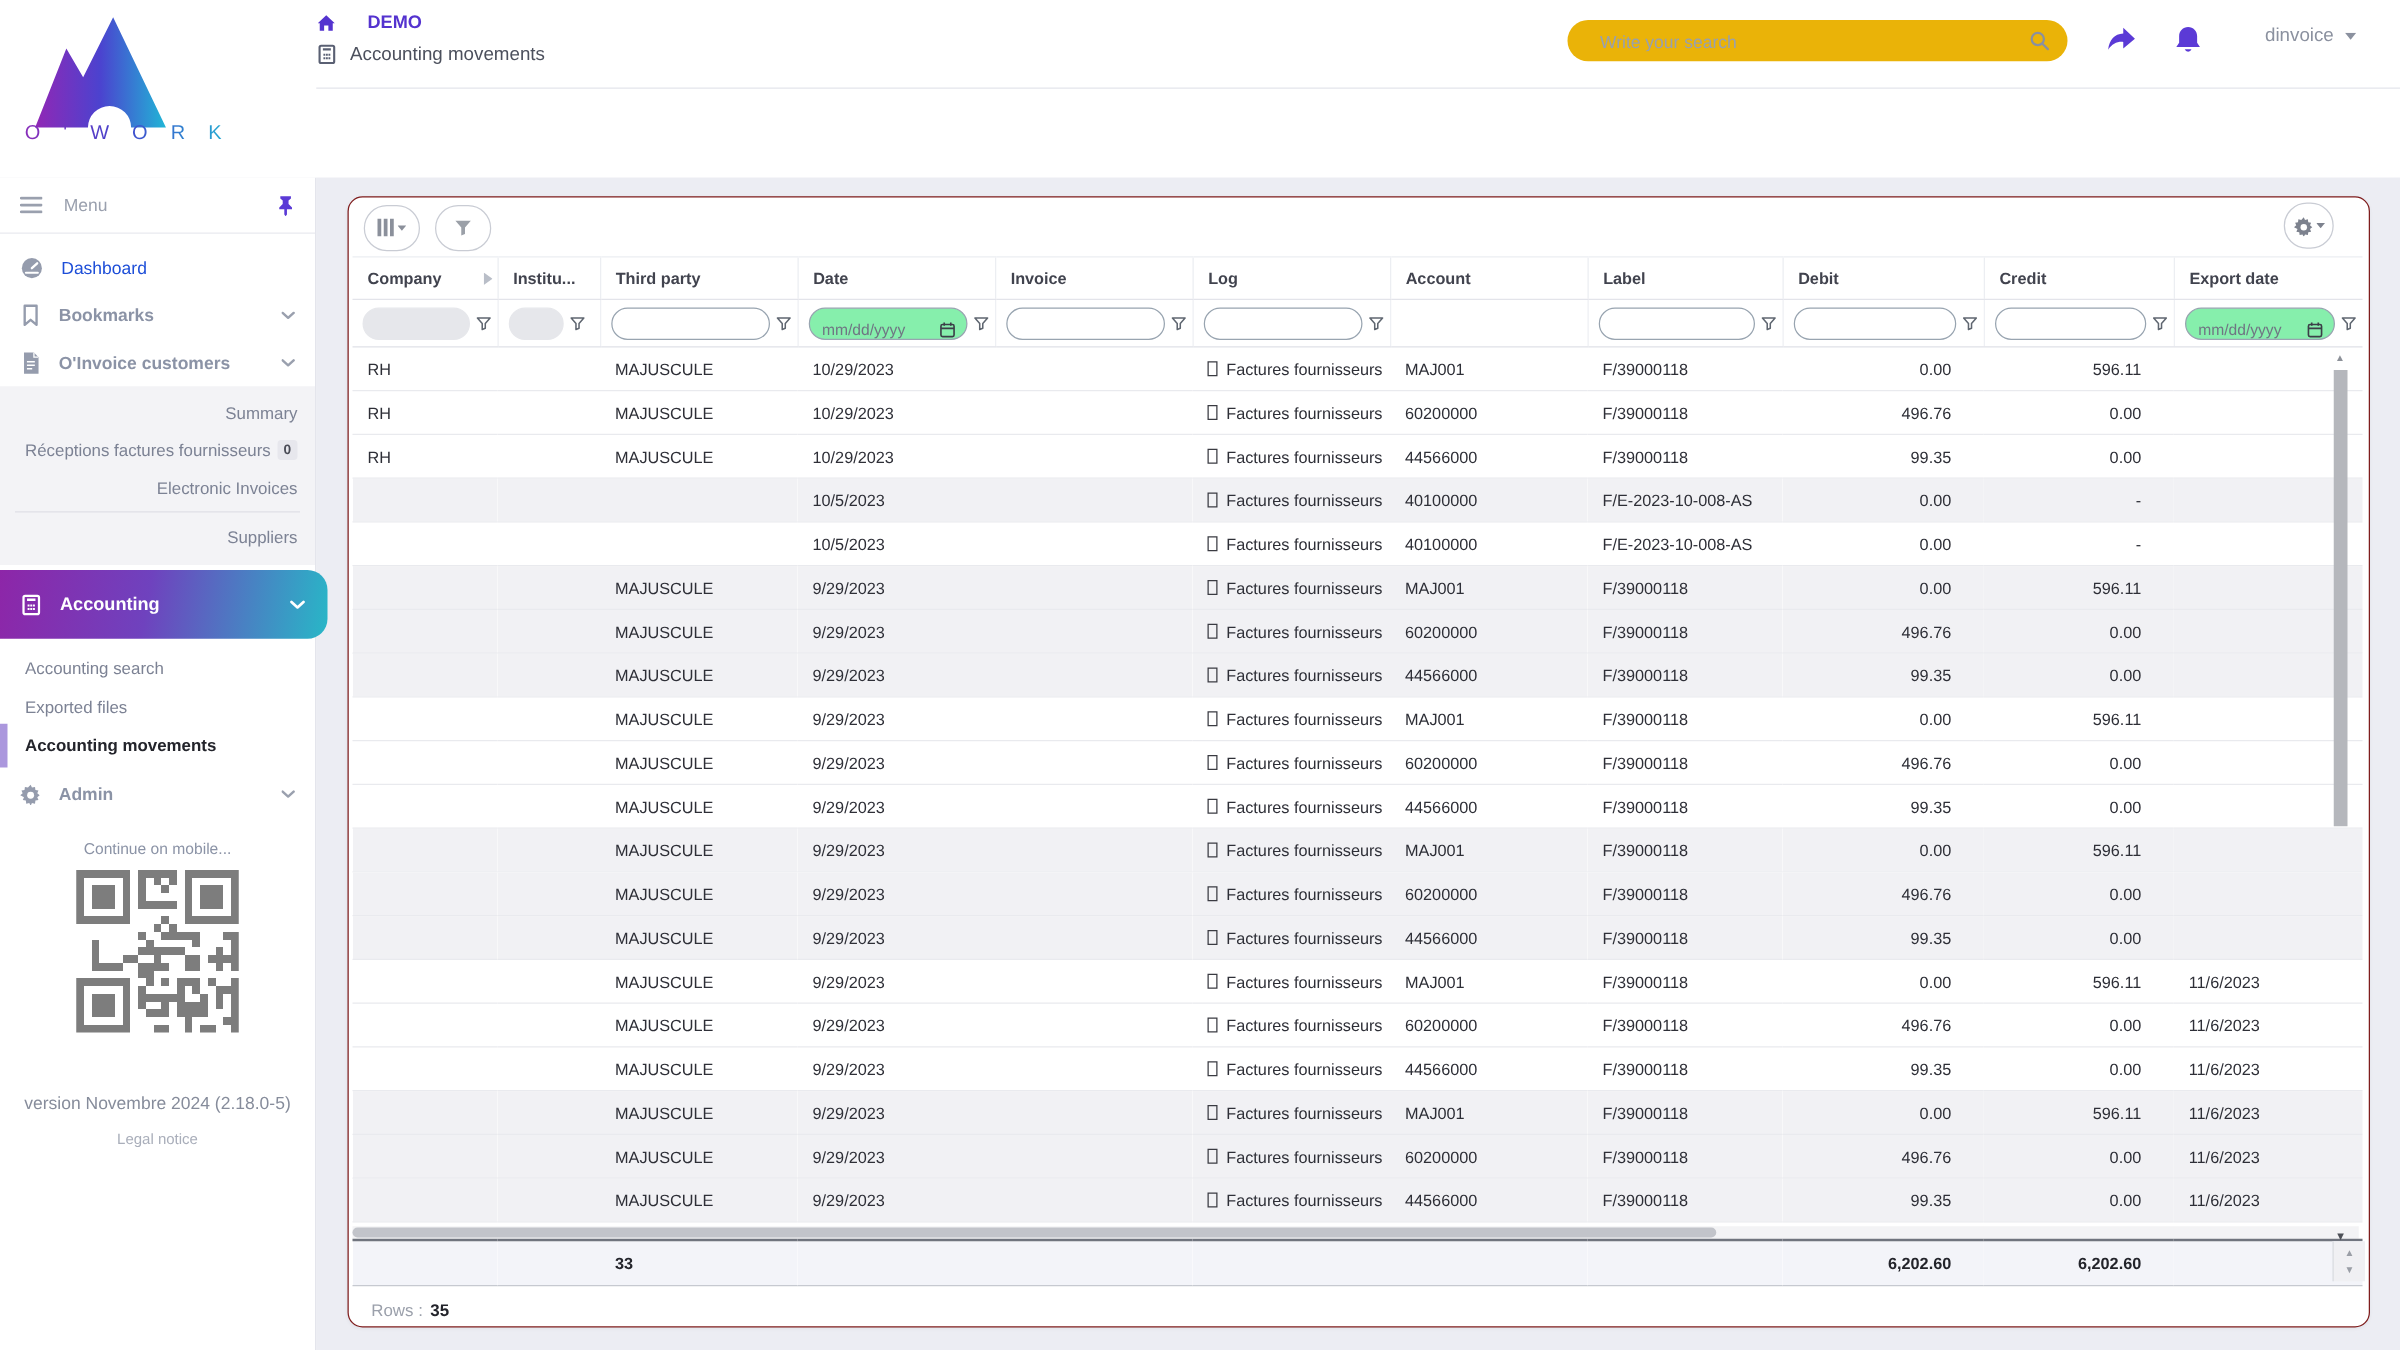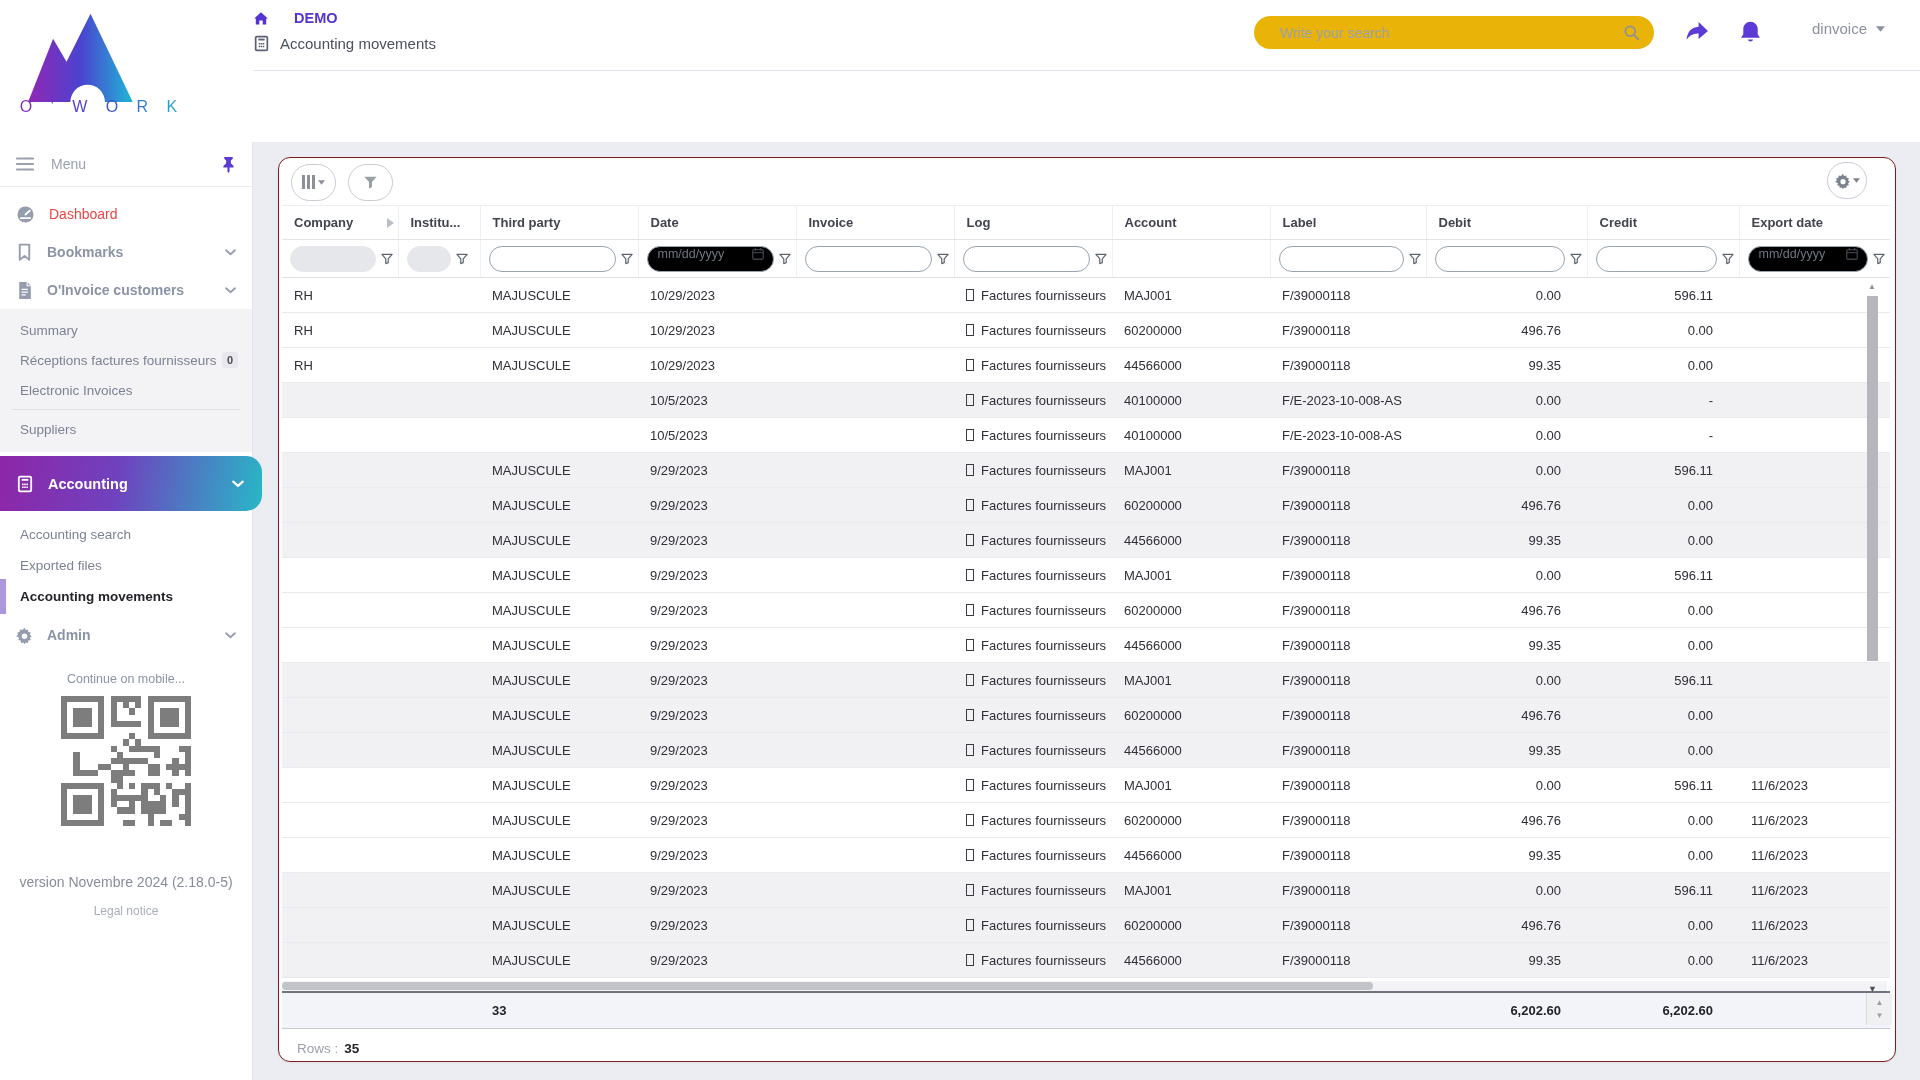--- a/index.html
+++ b/index.html
@@ -29,24 +29,24 @@
 
   
   .sidebar { position:absolute; left:0; top:142px; width:253px; bottom:0; background:#fff;
     border-right:1px solid #e4e5ec; z-index:4; }
   .menu-row { height:45px; display:flex; align-items:center; padding:0 16px; gap:17px;
     border-bottom:1px solid #e9eaef; color:#9aa0ae; font-size:14px; }
   .menu-row .grow { flex:1; }
   .nav-item { height:38px; display:flex; align-items:center; padding:0 16px; gap:14px;
     color:#8b93a6; font-size:14px; font-weight:bold; cursor:pointer; }
   .nav-item .grow { flex:1; }
-  .nav-item.light { font-weight:normal; color:#ef4444; }
+  .nav-item.light { font-weight:normal; color:#1d4ed8; }
   .subband { background:#f3f3f6; padding:6px 0 8px; }
   .subitem { height:30px; display:flex; align-items:center; padding:0 14px 0 20px;
-    color:#7c8294; font-size:13.5px; cursor:pointer; }
+    color:#7c8294; font-size:13.5px; cursor:pointer;justify-content:flex-end; }
   .subitem .grow { flex:1; }
   .badge { background:#e7e7ed; color:#4a4c57; font-size:11px; font-weight:bold;
     border-radius:3px; padding:2px 5px; }
   .subdivider { height:1px; background:#dfe0e6; margin:4px 12px; }
   .grad-item { width:262px; height:55px; margin-top:4px; border-radius:0 16px 16px 0;
     background:linear-gradient(100deg,#8d26a8 0%,#6f42be 45%,#28b7c7 100%);
     display:flex; align-items:center; padding:0 18px 0 16px; gap:14px; color:#fff;
     font-size:14.5px; font-weight:bold; cursor:pointer; }
   .grad-item .grow { flex:1; }
   .acct-sub { padding:8px 0 4px; }
@@ -80,22 +80,22 @@
   tr.hrow td + td { border-left:1px solid #eceef2; }
   .hcell { display:flex; align-items:center; }
   .hcell .grow { flex:1; }
   .muted { color:#a9aeba; }
   tr.frow td { height:38px; border-bottom:1px solid #dfe1e7; padding:0 4px 0 8px; }
   tr.frow td + td { border-left:1px solid #eef0f4; }
   .fcell { display:flex; align-items:center; gap:4px; }
   .fin { height:26px; border:1px solid #98a4b0; border-radius:13px; background:#fff; flex:1;
     min-width:0; padding:0 10px; font-size:12.5px; font-family:inherit; color:#3c3f48; outline:none; }
   .fin.dis { background:#e6e7eb; border-color:#e6e7eb; }
-  .datein { display:flex; align-items:flex-start; justify-content:space-between; height:26px;
-    border:1px solid #98a4b0; border-radius:13px; background:#000000; flex:1; padding:0 8px 0 10px;
+  .datein { display:flex; align-items:flex-end; justify-content:space-between; height:26px;
+    border:1px solid #98a4b0; border-radius:13px; background:#86efac; flex:1; padding:0 8px 0 10px;
     font-size:12.5px; color:#6f7683; }
   .funnel { flex:none; color:#5f6670; cursor:pointer; }
   tr.drow td { height:35px; border-bottom:1px solid #e9eaee; font-size:13px; color:#2e2f37; padding-left:12px; }
   tr.drow.g td { background:#f1f1f4; }
   td.num { text-align:right; padding-right:26px !important; }
   .tofu { display:inline-block; width:8px; height:12px; border:1.4px solid #3a3b42; margin-right:7px; vertical-align:-1px; }
 
   .hscroll { position:absolute; left:3px; top:823px; width:1605px; height:10px; background:#f3f3f5; }
   .hscroll .thumb { position:absolute; left:0; top:1px; height:8px; width:68%; background:#c2c4ca; border-radius:4px; }
 

